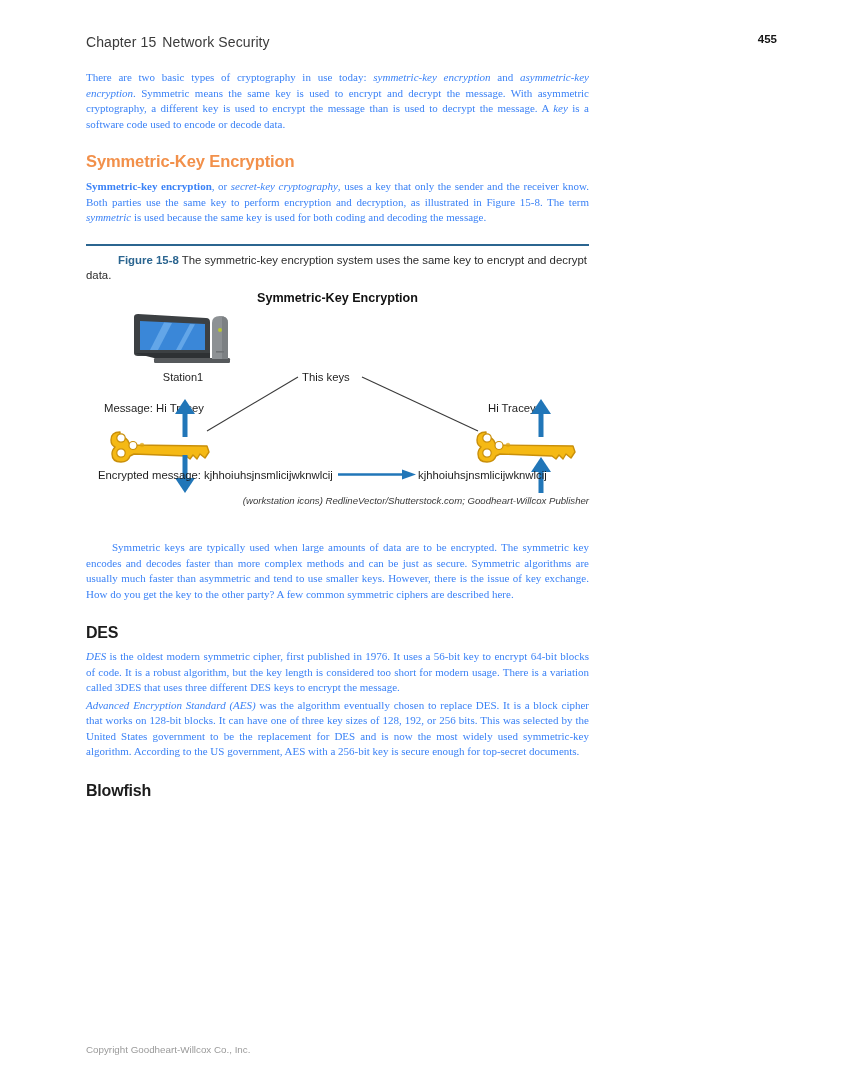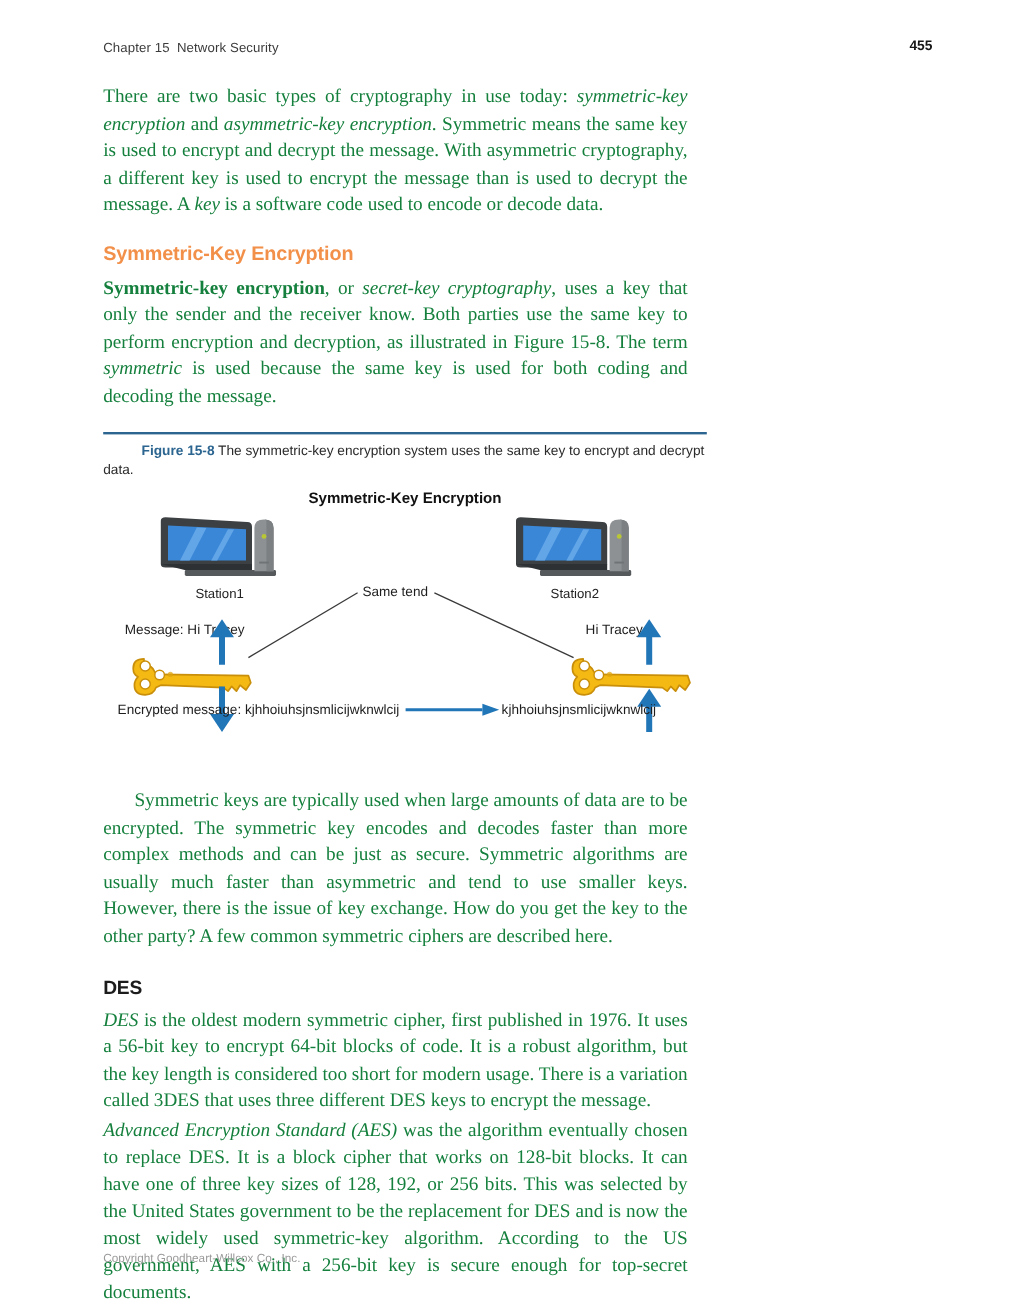--- a/index.html
+++ b/index.html
@@ -22,21 +22,21 @@
     height: 1087px;
     background: #fff;
   }
 
   
   .running-head {
     position: absolute;
     left: 86px;
     top: 34px;
     font-family: "Liberation Sans", sans-serif;
-    font-size: 11px;
+    font-size: 14px;
     color: #3b3b3b;
     letter-spacing: .1px;
   }
   .running-head .chap { margin-right: 6px; }
   .folio {
     position: absolute;
     right: 72px;
     top: 33px;
     font-family: "Liberation Sans", sans-serif;
     font-size: 11.5px;
@@ -73,25 +73,25 @@
     font-family: "Liberation Sans", sans-serif;
     font-weight: bold;
     font-size: 16px;
     color: #1c1c1c;
     margin: 22px 0 7px 0;
     letter-spacing: -0.2px;
   }
 
   p.body {
     font-family: "Liberation Serif", serif;
-    font-size: 16px;
+    font-size: 11px;
     line-height: 1.41;
-    margin: 0 16px 2px 0;
+    margin: 0 0 2px 0;
     text-align: justify;
-    color: #15803d;
+    color: #3b82f6;
     hyphens: auto;
   }
   p.body.indent { text-indent: 26px; }
   .it { font-style: italic; }
   .bd { font-weight: bold; }
 
   
   .figure-block {
     margin-top: 18px;
     width: 503px;
@@ -237,37 +237,22 @@
             <rect x="26" y="45" width="76" height="5" rx="1.2" fill="#56595c"></rect>
 
             <path d="M84 10 q0-7 8-7 q8 0 8 7 L100 46 L84 46 Z" fill="#8d9194"></path>
             <path d="M92 3 q8 0 8 7 L100 46 L94 46 L94 3 Z" fill="#7c8083"></path>
             <circle cx="92" cy="17" r="2" fill="#b9c734"></circle>
             <rect x="88" y="38" width="8" height="1.6" fill="#6f7376"></rect>
           </svg>
           <div class="station-label">Station1</div>
         </div>
 
-        <div class="station station-right">
-          <svg width="110" height="52" viewBox="0 0 110 52">
-            <path d="M6 4 Q6 1 10 1 L78 5 Q82 5 82 9 L82 40 Q82 43 78 43 L10 43 Q6 43 6 40 Z" fill="#3c4043"></path>
-            <path d="M12 8 L77 11 L77 37 L12 37 Z" fill="#3a87d8"></path>
-            <polygon points="22,37 36,9.5 44,9.9 30,37" fill="#63a6e8"></polygon>
-            <polygon points="48,37 62,11.1 67,11.3 53,37" fill="#63a6e8"></polygon>
-            <path d="M6 40 L82 40 L82 46 L30 46 Z" fill="#2e3134"></path>
-            <rect x="26" y="45" width="76" height="5" rx="1.2" fill="#56595c"></rect>
-            <path d="M84 10 q0-7 8-7 q8 0 8 7 L100 46 L84 46 Z" fill="#8d9194"></path>
-            <path d="M92 3 q8 0 8 7 L100 46 L94 46 L94 3 Z" fill="#7c8083"></path>
-            <circle cx="92" cy="17" r="2" fill="#b9c734"></circle>
-            <rect x="88" y="38" width="8" height="1.6" fill="#6f7376"></rect>
-          </svg>
-          <div class="station-label">Station2</div>
-        </div>
-
-        <div class="lbl lbl-samekeys">Same tend</div>
+
+        <div class="lbl lbl-samekeys">This keys</div>
 
         <div class="lbl lbl-msg-left">Message: Hi Tracey</div>
         <div class="lbl lbl-msg-right">Hi Tracey</div>
 
         <div class="key-icon key-left">
           <svg width="120" height="48" viewBox="0 0 120 48">
             <g>
 
               <path d="M12 9 q-9 0 -9 8 q0 5 4 7 q-3 3 -3 7 q0 8 9 8 q7 0 9 -6 l4 -2 l52 2 l4 3 l3 -4 l4 4 l3 -5 l5 4 l4 -6 l-2 -6 l-74 -1 l-4 -2 q-2 -6 -9 -6 Z" fill="#f5b914" stroke="#c98f0a" stroke-width="1.4" stroke-linejoin="round"></path>
               <circle cx="13" cy="15" r="4.2" fill="#ffffff" stroke="#c98f0a" stroke-width="1.2"></circle>
@@ -302,20 +287,21 @@
           </svg>
           <svg width="30" height="48" viewBox="0 0 30 48" style="position:absolute;left:52px;top:30px">
             <line x1="15" y1="40" x2="15" y2="16" stroke="#2176b8" stroke-width="5"></line>
             <polygon points="15,4 25,19 5,19" fill="#2176b8"></polygon>
           </svg>
         </div>
 
         <div class="lbl lbl-enc-left">Encrypted message: kjhhoiuhsjnsmlicijwknwlcij</div>
         <div class="lbl lbl-enc-right">kjhhoiuhsjnsmlicijwknwlcij</div>
 
+        <div class="credit">(workstation icons) RedlineVector/Shutterstock.com; Goodheart-Willcox Publisher</div>
       </div>
     </div>
 
     <p class="body indent" style="margin-top:14px">Symmetric keys are typically used when large amounts of data are to be encrypted. The symmetric key encodes and decodes faster than more complex methods and can be just as secure. Symmetric algorithms are usually much faster than asymmetric and tend to use smaller keys. However, there is the issue of key exchange. How do you get the key to the other party? A few common symmetric ciphers are described here.</p>
 
     <h3 class="c-head">DES</h3>
     <p class="body"><span class="it">DES</span><span> is the oldest modern symmetric cipher, first published in 1976. It uses a 56-bit key to encrypt 64-bit blocks of code. It is a robust algorithm, but the key length is considered too short for modern usage. There is a variation called 3DES that uses three different DES keys to encrypt the message.</span></p>
 
     <p class="body"><span class="it">Advanced Encryption Standard (AES)</span><span> was the algorithm eventually chosen to replace DES. It is a block cipher that works on 128-bit blocks. It can have one of three key sizes of 128, 192, or 256 bits. This was selected by the United States government to be the replacement for DES and is now the most widely used symmetric-key algorithm. According to the US government, AES with a 256-bit key is secure enough for top-secret documents.</span></p>
 

